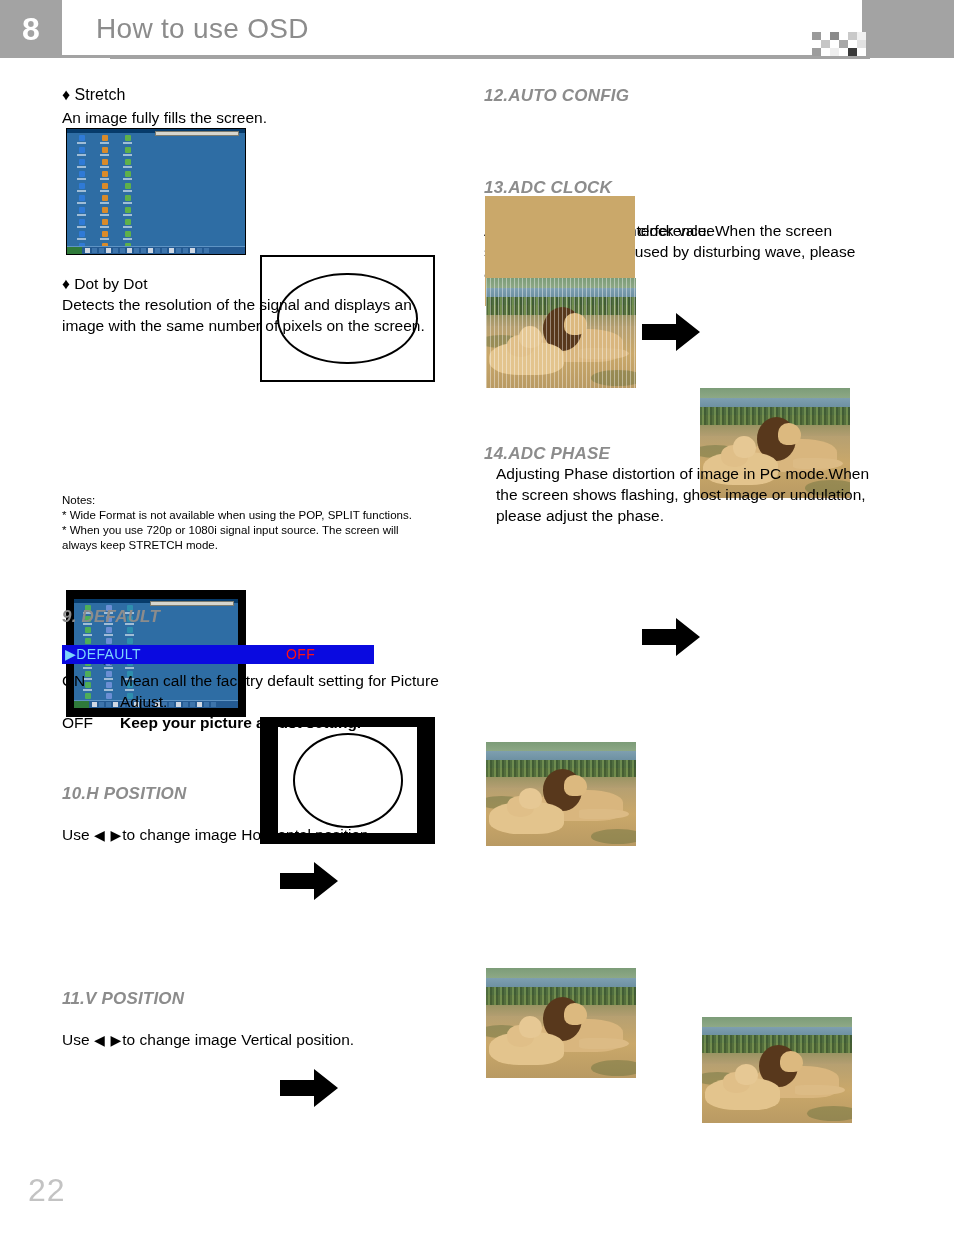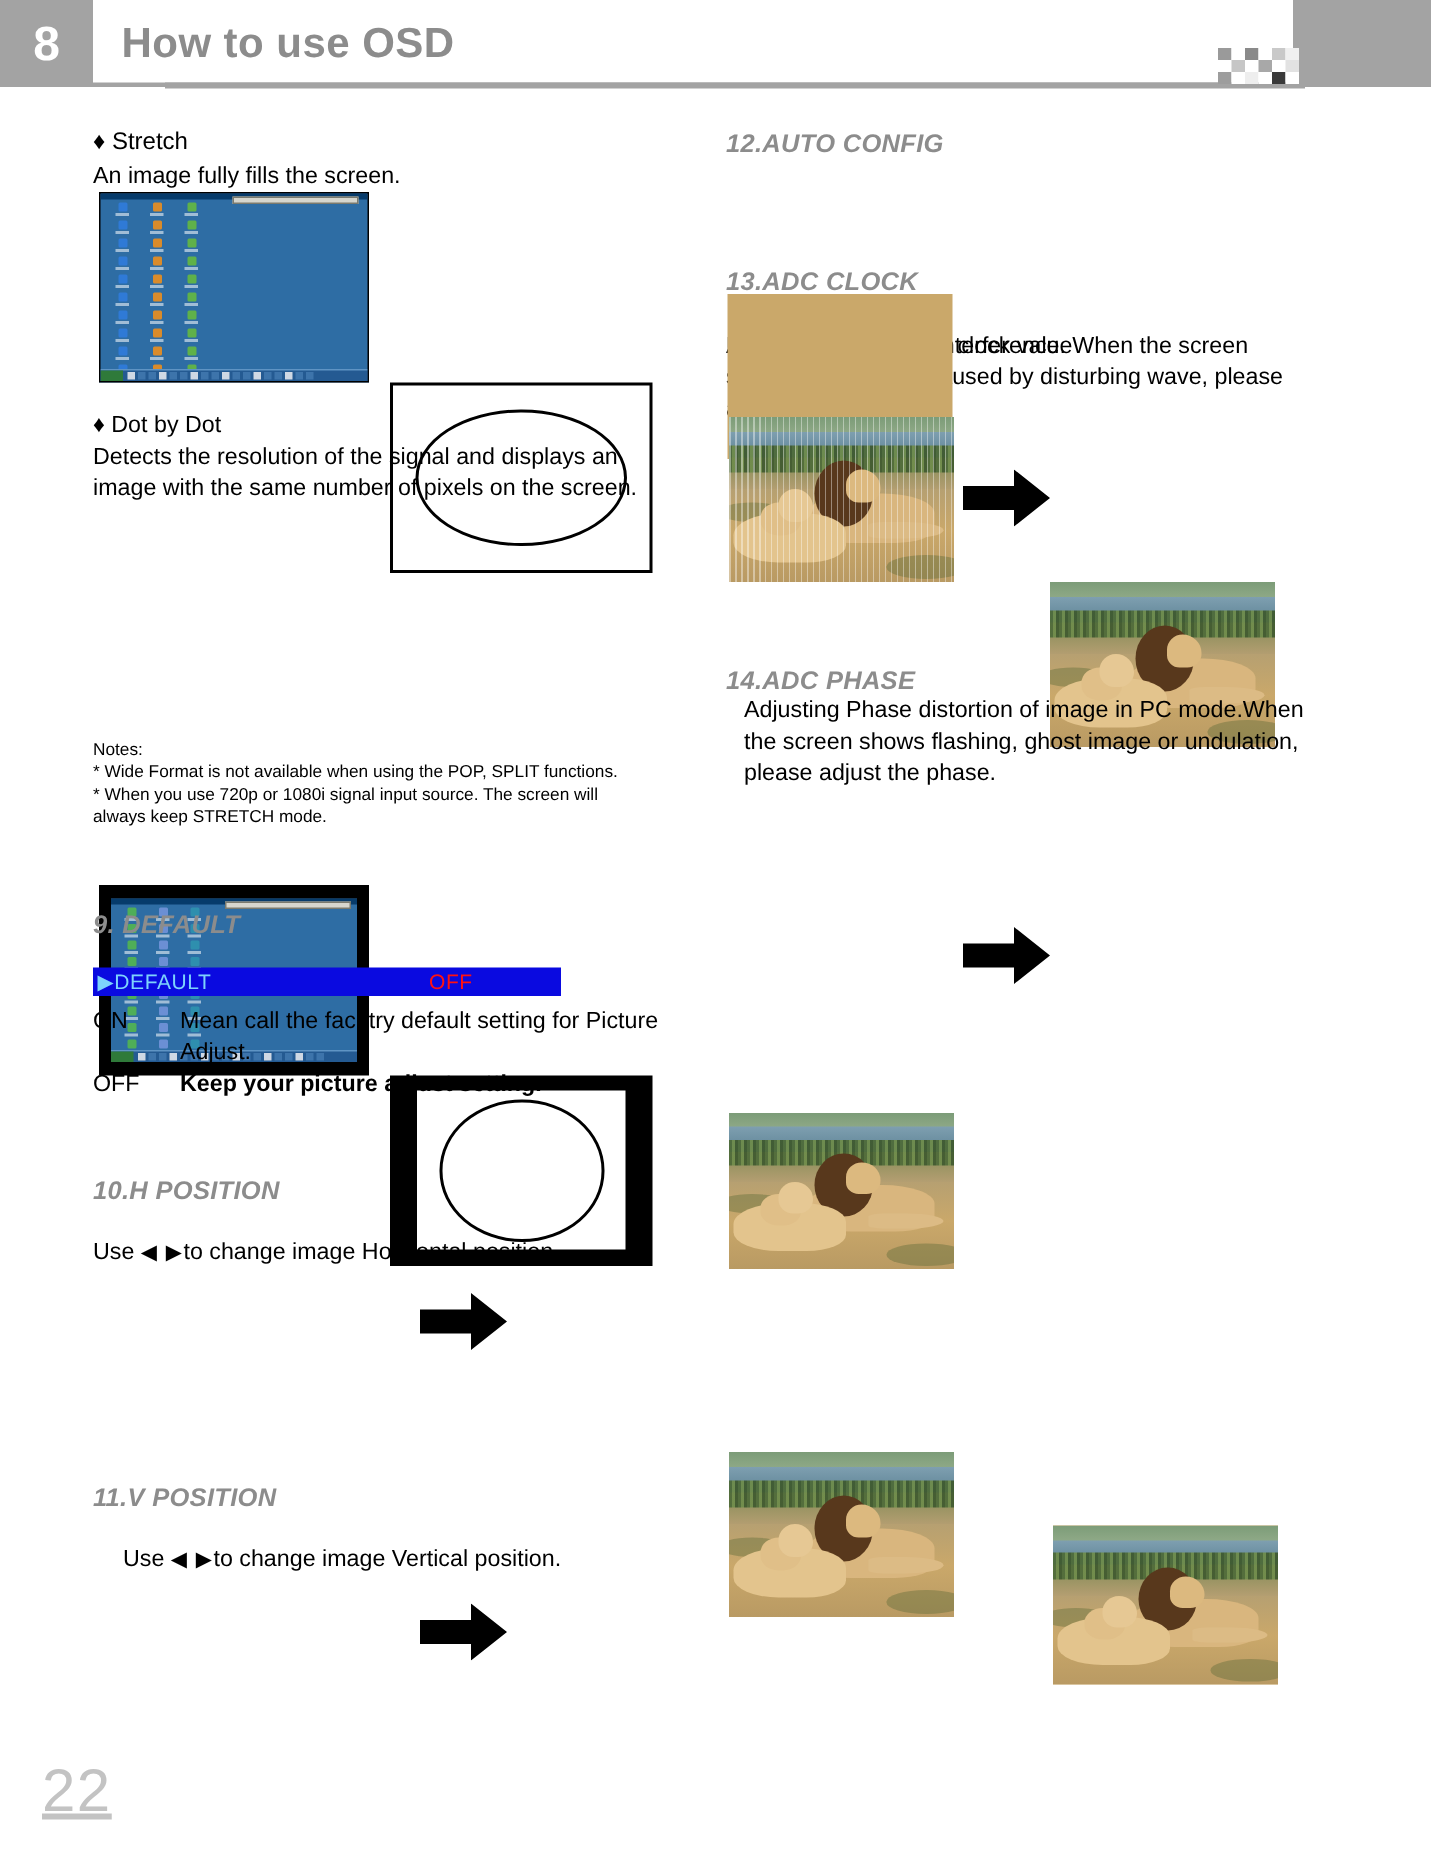--- a/index.html
+++ b/index.html
@@ -41,23 +41,23 @@
     letter-spacing: 0;
   }
   .hdr-whitebox {
     position: absolute;
     left: 62px; top: 0;
     width: 800px; height: 55px;
     background: #ffffff;
   }
   .hdr-title {
     position: absolute;
-    left: 81px; top: 13px;
+    left: 96px; top: 13px;
     font-size: 28px;
-    font-weight: bold;
+    font-weight: normal;
     color: #8c8c8c;
     letter-spacing: 0.3px;
     white-space: nowrap;
   }
   .hdr-underline {
     position: absolute;
     left: 110px; top: 55px;
     width: 760px; height: 4px;
     background: #a3a3a3;
   }
@@ -312,24 +312,23 @@
     background: repeating-linear-gradient(90deg,
       rgba(255,255,255,0.40) 0px, rgba(255,255,255,0.40) 1px,
       rgba(0,0,0,0.0) 1px, rgba(0,0,0,0.0) 4px);
     pointer-events: none;
   }
 
   
   #pagenum {
     position: absolute;
     left: 28px; top: 1172px;
-    font-size: 40px;
+    font-size: 32px;
     color: #c3c3c3;
     letter-spacing: 1px;
-    text-decoration: underline;
   }
 </style>
 </head>
 <body>
 
 <div id="header">
   <div class="hdr-grayband"></div>
   <div class="hdr-whitebox"></div>
   <div class="hdr-chapnum">8</div>
   <div class="hdr-title">How to use OSD</div>
@@ -704,21 +703,21 @@
   <div class="blk sec-title" style="top:784px;left:0;">10.H POSITION</div>
   <div class="blk body-txt" style="top:803px;left:0;">
     <span>Use </span><span class="arrowglyph">◀ ▶</span><span>to change image Horizontal position.</span>
   </div>
 
   <svg class="arrow" style="top:862px;left:218px;" width="58" height="38" viewBox="0 0 58 38">
     <path d="M0 11 H34 V0 L58 19 L34 38 V27 H0 Z" fill="#000"></path>
   </svg>
 
   <div class="blk sec-title" style="top:989px;left:0;text-align:center;">11.V POSITION</div>
-  <div class="blk body-txt" style="top:1008px;left:0;margin-left:20px;">
+  <div class="blk body-txt" style="top:1008px;left:0;">
     <span>Use </span><span class="arrowglyph">◀ ▶</span><span>to change image Vertical position.</span>
   </div>
 
   <svg class="arrow" style="top:1069px;left:218px;" width="58" height="38" viewBox="0 0 58 38">
     <path d="M0 11 H34 V0 L58 19 L34 38 V27 H0 Z" fill="#000"></path>
   </svg>
 
 </div>
 
 <div class="col" id="col-right">

